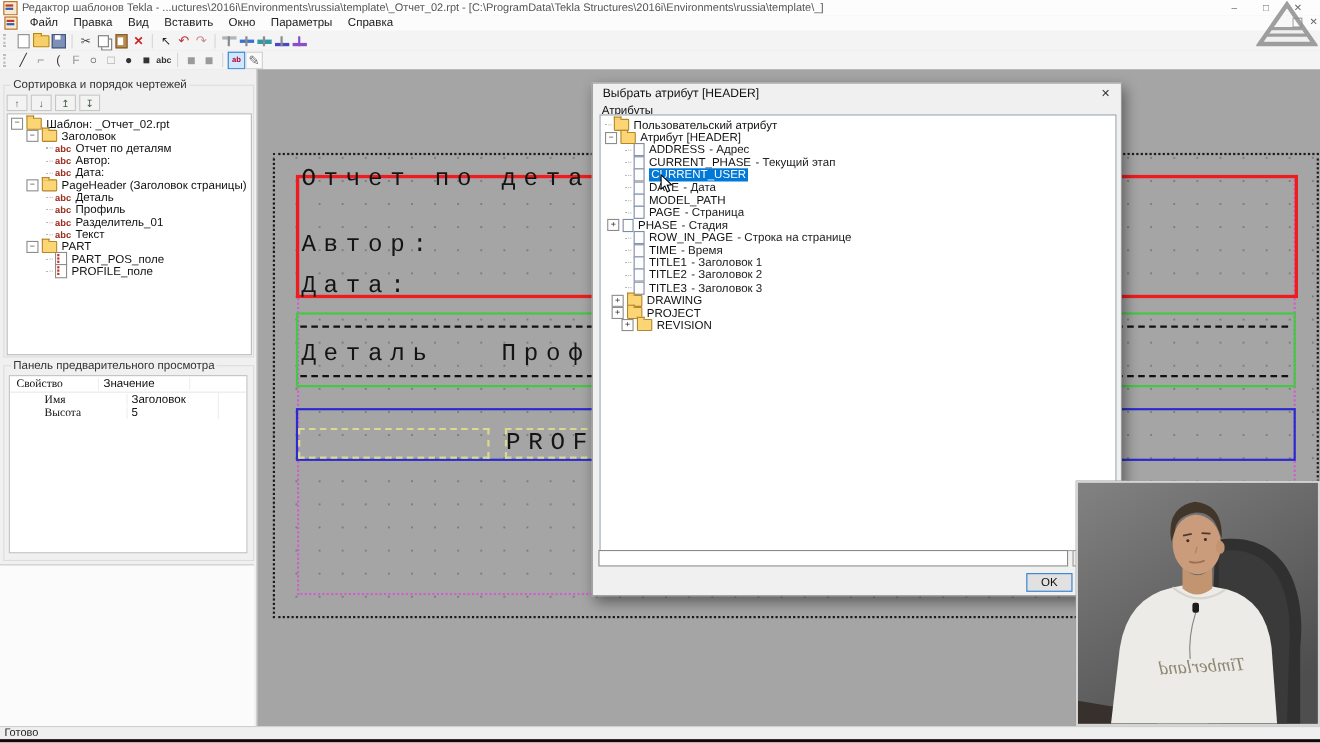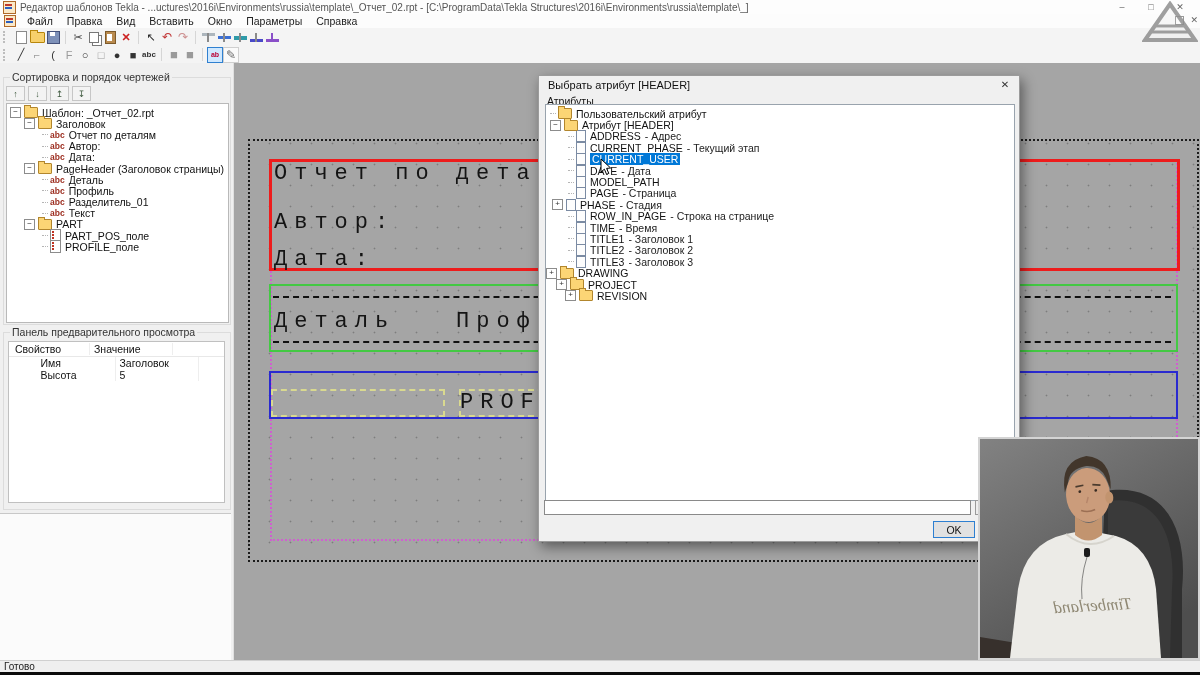--- a/index.html
+++ b/index.html
@@ -86,21 +86,21 @@
   .ico-folder{width:12px;height:9px;background:#fcd575;border:1px solid #b2862d;border-radius:1px;margin-right:4px;position:relative;flex:0 0 auto;}
   .ico-folder::before{content:"";position:absolute;left:-1px;top:-3px;width:5px;height:2px;background:#fcd575;border:1px solid #b2862d;border-bottom:none;}
   .ico-doc{width:8px;height:10px;background:#fdfdfd;border:1px solid #7b8ba3;margin-right:4px;flex:0 0 auto;}
   .ico-abc{margin-right:4px;font-size:8.5px;font-weight:bold;color:#9c2d1f;flex:0 0 auto;}
   .ico-abc::after{content:"abc";}
   .ico-field{width:9px;height:11px;background:#fff;border:1px solid #8c8c8c;margin-right:4px;position:relative;flex:0 0 auto;}
   .ico-field::before{content:"";position:absolute;left:1px;top:1px;width:2px;height:2px;background:#c03322;box-shadow:0 3px 0 #c03322,0 6px 0 #c03322;}
   .prevbox{position:absolute;left:8px;top:278px;width:215px;height:160px;background:#fff;border:1px solid #c0c0c0;font-size:10.5px;color:#111;}
   .prevhead{display:flex;height:14px;align-items:center;border-bottom:1px solid #e8e8e8;}
   .prevrow{display:flex;height:12px;align-items:center;justify-content:center;}
-  .pcol1{width:74px;padding-left:6px;border-right:1px solid #eee;}
+  .pcol1{width:74px;padding-left:6px;border-right:1px solid #eee;font-family:Liberation Serif, serif;}
   .pcol2{width:78px;padding-left:4px;border-right:1px solid #eee;}
   .sbwhite{position:absolute;left:0;top:450px;width:231px;height:147px;background:#fbfbfb;border-top:1px solid #c8c8c8;}
 
   
   .canvas{left:233px;top:63px;width:967px;height:597px;background:#a5a5a5;border-left:1px solid #e0e0e0;z-index:1;overflow:hidden;}
   .page{position:absolute;left:14px;top:76px;width:947px;height:419px;border:2px dotted #1b1b1b;
         background-image:radial-gradient(circle,#7d7d7d 0.8px,transparent 1.1px);background-size:21px 21px;background-position:9px 13px;}
   .mag{position:absolute;left:36px;top:97px;width:904px;height:377px;border:2px dotted #cf5fcf;}
   .redbox{position:absolute;left:35px;top:96px;width:905px;height:106px;border:3px solid #ee1c1c;}
   .greenbox{position:absolute;left:35px;top:221px;width:905px;height:64px;border:2px solid #43c943;}
@@ -367,21 +367,21 @@
   <div class="abs canvas">
     <div class="page"></div>
     <div class="mag"></div>
     <div class="redbox"></div>
     <div class="greenbox"></div>
     <div class="bluebox"></div>
     <div class="dashline" style="top:233px"></div>
     <div class="dashline" style="top:278px"></div>
     <div class="yellowbox" style="left:37px;width:170px"></div>
     <div class="yellowbox" style="left:225px;width:278px"></div>
-    <div class="ttext" style="left:40px;top:99px">Отчет по дета</div>
+    <div class="ttext" style="left:40px;top:88px">Отчет по дета</div>
     <div class="ttext" style="left:40px;top:148px">Автор:</div>
     <div class="ttext" style="left:40px;top:185px">Дата:</div>
     <div class="ttext" style="left:40px;top:247px">Деталь</div>
     <div class="ttext" style="left:222px;top:247px">Проф</div>
     <div class="ttext" style="left:226px;top:328px">PROFIL</div>
   </div>
 
   <div class="abs dialog">
     <div class="dlgtitle">
         <span>Выбрать атрибут [HEADER]</span>
@@ -462,21 +462,21 @@
           <span class="ico-doc"></span>
           <span>TITLE2</span>
           <span class="sfx"> -  Заголовок 2</span>
         </div>
       <div class="trow dlvl1">
           <span class="stub"></span>
           <span class="ico-doc"></span>
           <span>TITLE3</span>
           <span class="sfx"> -  Заголовок 3</span>
         </div>
-      <div class="trow" style="padding-left:0">
+      <div class="trow" style="padding-left:10px">
           <span class="exp plus"></span>
           <span class="ico-folder"></span>
           <span>DRAWING</span>
         </div>
       <div class="trow" style="padding-left:10px">
           <span class="exp plus"></span>
           <span class="ico-folder"></span>
           <span>PROJECT</span>
         </div>
       <div class="trow" style="padding-left:19px">

